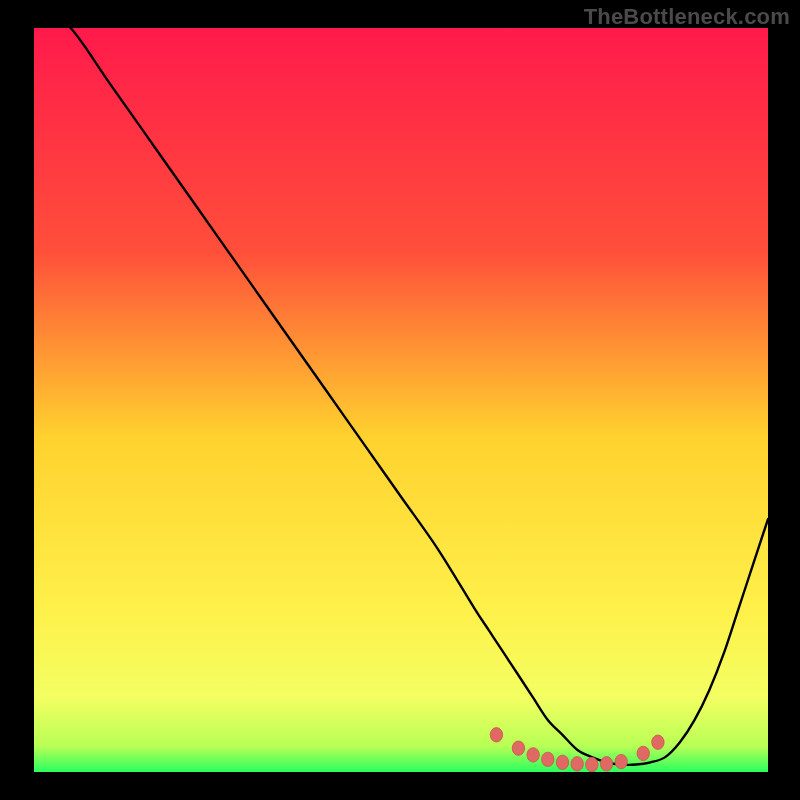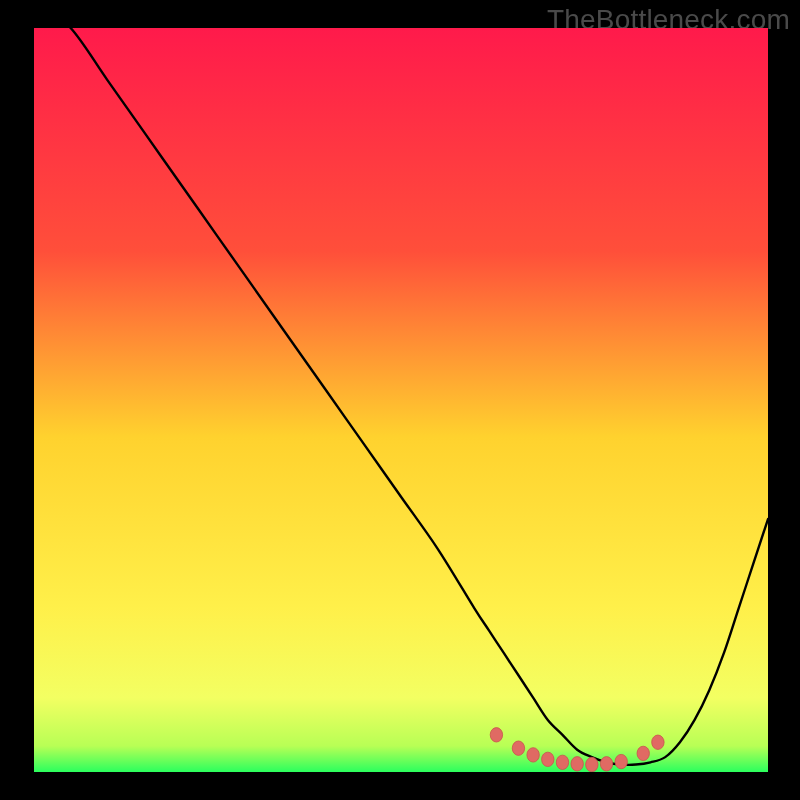--- a/index.html
+++ b/index.html
@@ -3,23 +3,23 @@
 <meta charset="utf-8">
 <style>
   * { margin: 0; padding: 0; box-sizing: border-box; }
   html, body { width: 800px; height: 800px; background: #000; overflow: hidden; }
   .wrap { position: relative; width: 800px; height: 800px; background: #000; }
   .attribution {
     position: absolute;
     top: 4px;
     right: 10px;
     font-family: Arial, Helvetica, sans-serif;
-    font-size: 28px;
+    font-size: 22px;
     color: #4a4a4a;
-    font-weight: 400;
+    font-weight: 700;
     letter-spacing: 0.2px;
   }
   .plot {
     position: absolute;
     left: 34px;
     top: 28px;
     width: 734px;
     height: 744px;
   }
   svg { display: block; }

